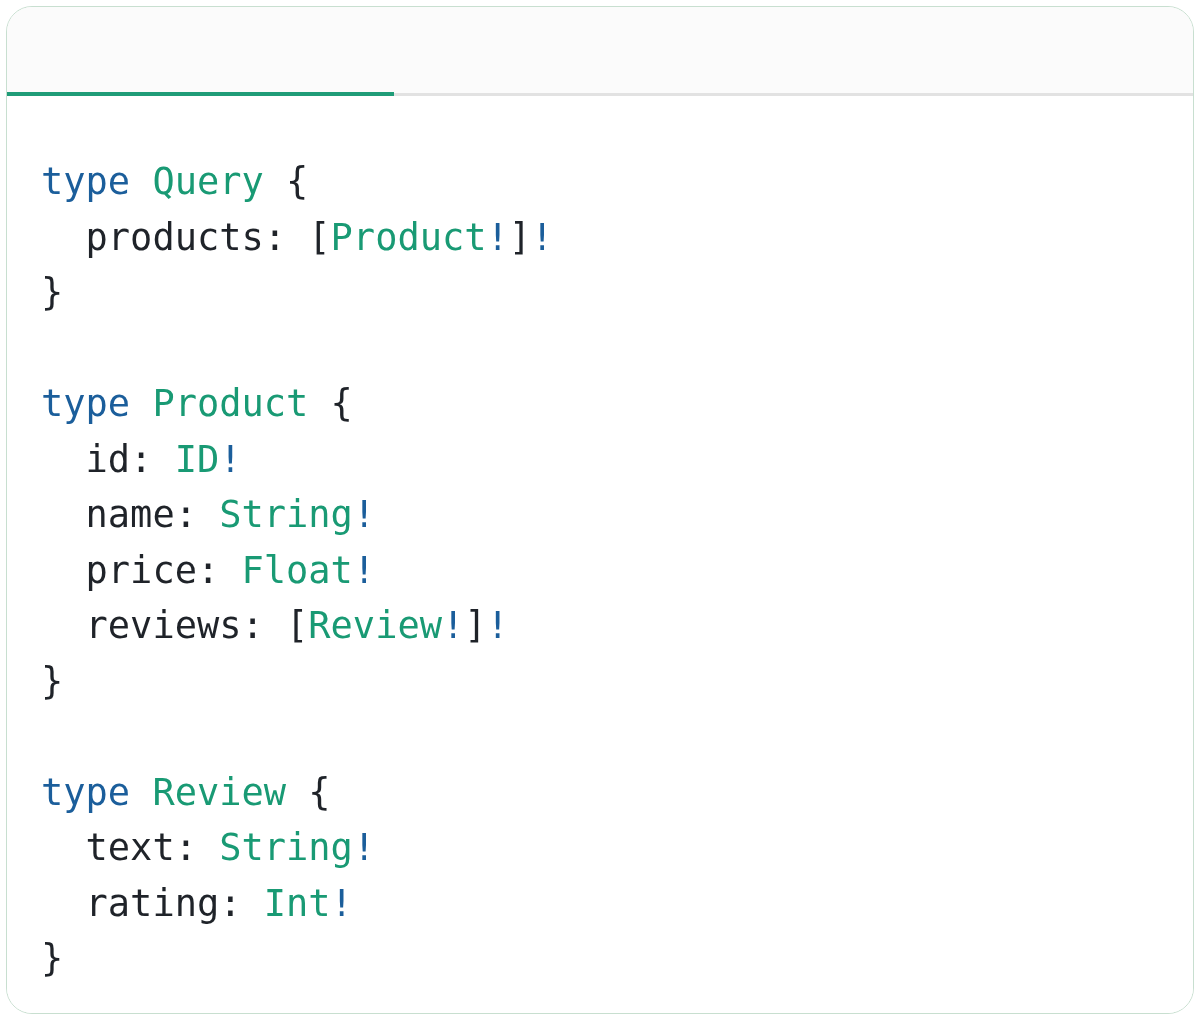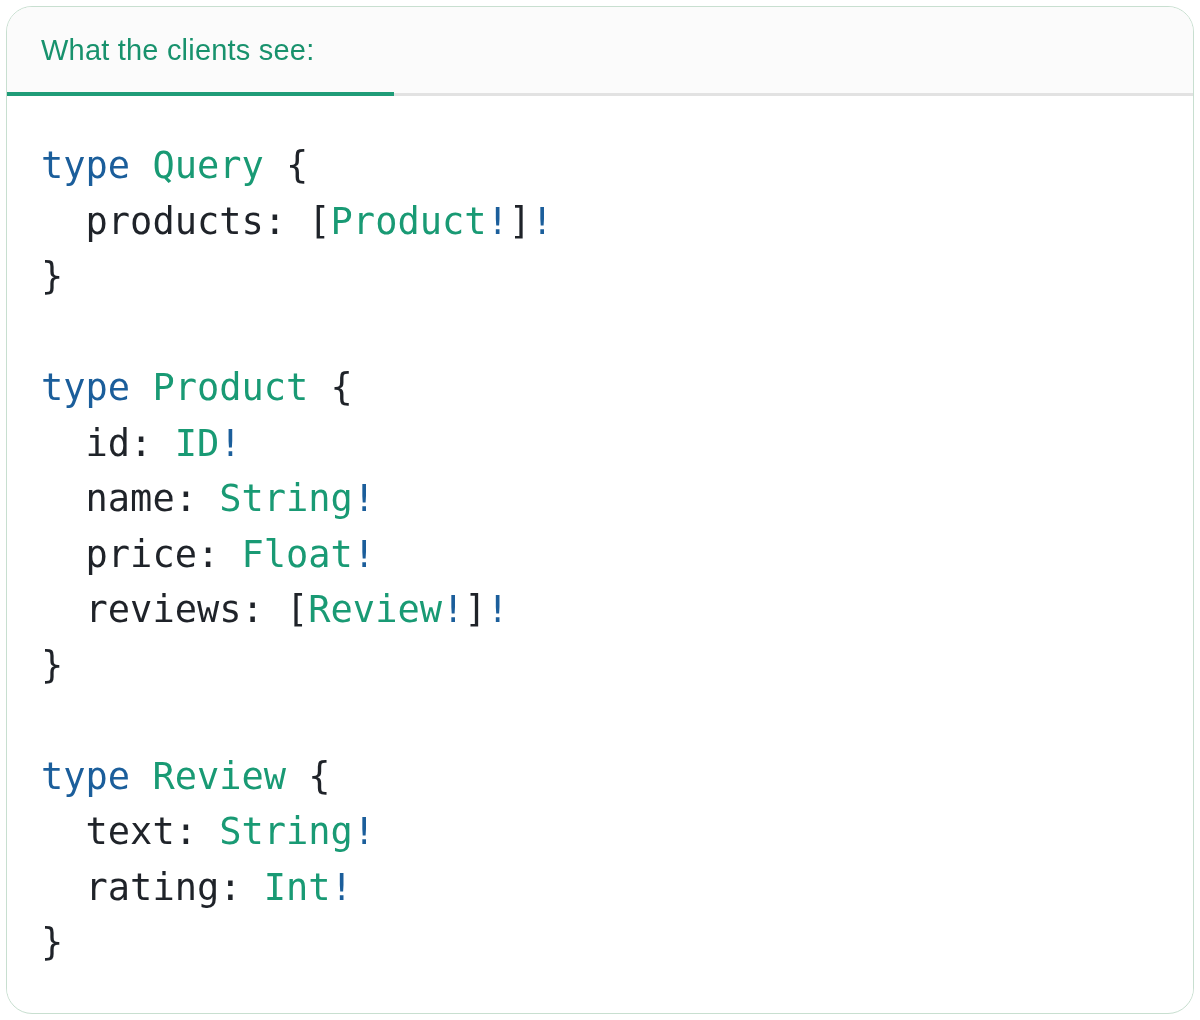--- a/index.html
+++ b/index.html
@@ -59,42 +59,39 @@
     position: absolute;
     left: 0;
     bottom: -3px;
     width: 387px;
     height: 4px;
     background: var(--accent-green);
     z-index: 2;
   }
   .content {
     background: var(--content-bg);
-    padding: 42px 34px 30px 34px;
+    padding: 58px 34px 30px 34px;
   }
   .code {
     margin: 0;
     font-family: "DejaVu Sans Mono", monospace;
     font-size: 37px;
     line-height: 55.5px;
     color: var(--plain);
     white-space: pre;
   }
   .code-line { min-height: 55.5px; }
   .tok-kw   { color: var(--keyword); }
   .tok-type { color: var(--type-name); }
   .tok-bang { color: var(--keyword); }
   .tok-plain{ color: var(--plain); }
 </style>
 </head>
 <body>
 
 <div class="panel">
   <div class="tab-bar">
-    <div class="tab">
-      <span class="tab-label">What the clients see:</span>
-    </div>
     <div class="tab-underline"></div>
   </div>
   <div class="content">
     <pre class="code"><div class="code-line"><span class="tok-kw">type</span><span class="tok-plain"> </span><span class="tok-type">Query</span><span class="tok-plain"> {</span></div><div class="code-line"><span class="tok-plain">  products: [</span><span class="tok-type">Product</span><span class="tok-bang">!</span><span class="tok-plain">]</span><span class="tok-bang">!</span></div><div class="code-line"><span class="tok-plain">}</span></div><div class="code-line">&nbsp;</div><div class="code-line"><span class="tok-kw">type</span><span class="tok-plain"> </span><span class="tok-type">Product</span><span class="tok-plain"> {</span></div><div class="code-line"><span class="tok-plain">  id: </span><span class="tok-type">ID</span><span class="tok-bang">!</span></div><div class="code-line"><span class="tok-plain">  name: </span><span class="tok-type">String</span><span class="tok-bang">!</span></div><div class="code-line"><span class="tok-plain">  price: </span><span class="tok-type">Float</span><span class="tok-bang">!</span></div><div class="code-line"><span class="tok-plain">  reviews: [</span><span class="tok-type">Review</span><span class="tok-bang">!</span><span class="tok-plain">]</span><span class="tok-bang">!</span></div><div class="code-line"><span class="tok-plain">}</span></div><div class="code-line">&nbsp;</div><div class="code-line"><span class="tok-kw">type</span><span class="tok-plain"> </span><span class="tok-type">Review</span><span class="tok-plain"> {</span></div><div class="code-line"><span class="tok-plain">  text: </span><span class="tok-type">String</span><span class="tok-bang">!</span></div><div class="code-line"><span class="tok-plain">  rating: </span><span class="tok-type">Int</span><span class="tok-bang">!</span></div><div class="code-line"><span class="tok-plain">}</span></div></pre>
   </div>
 </div>
 
 </body></html>

